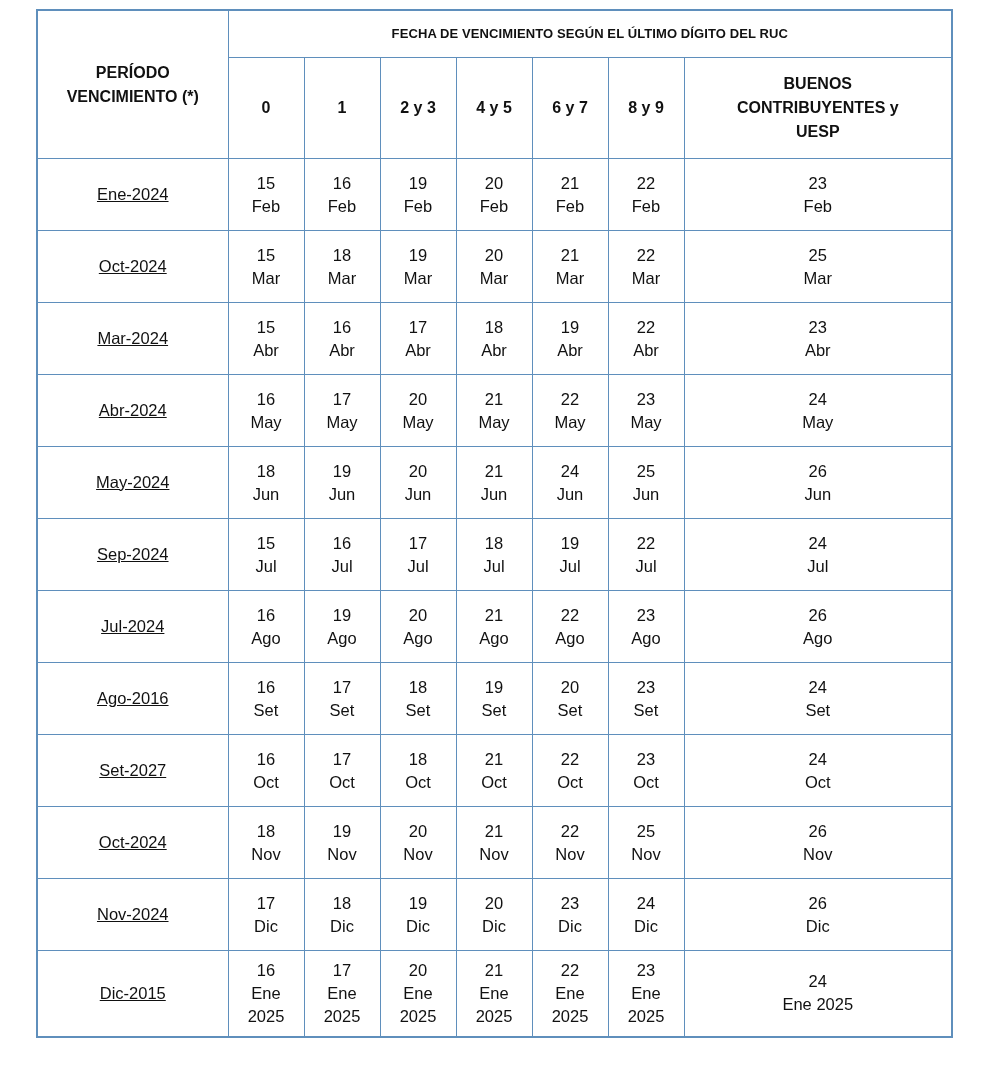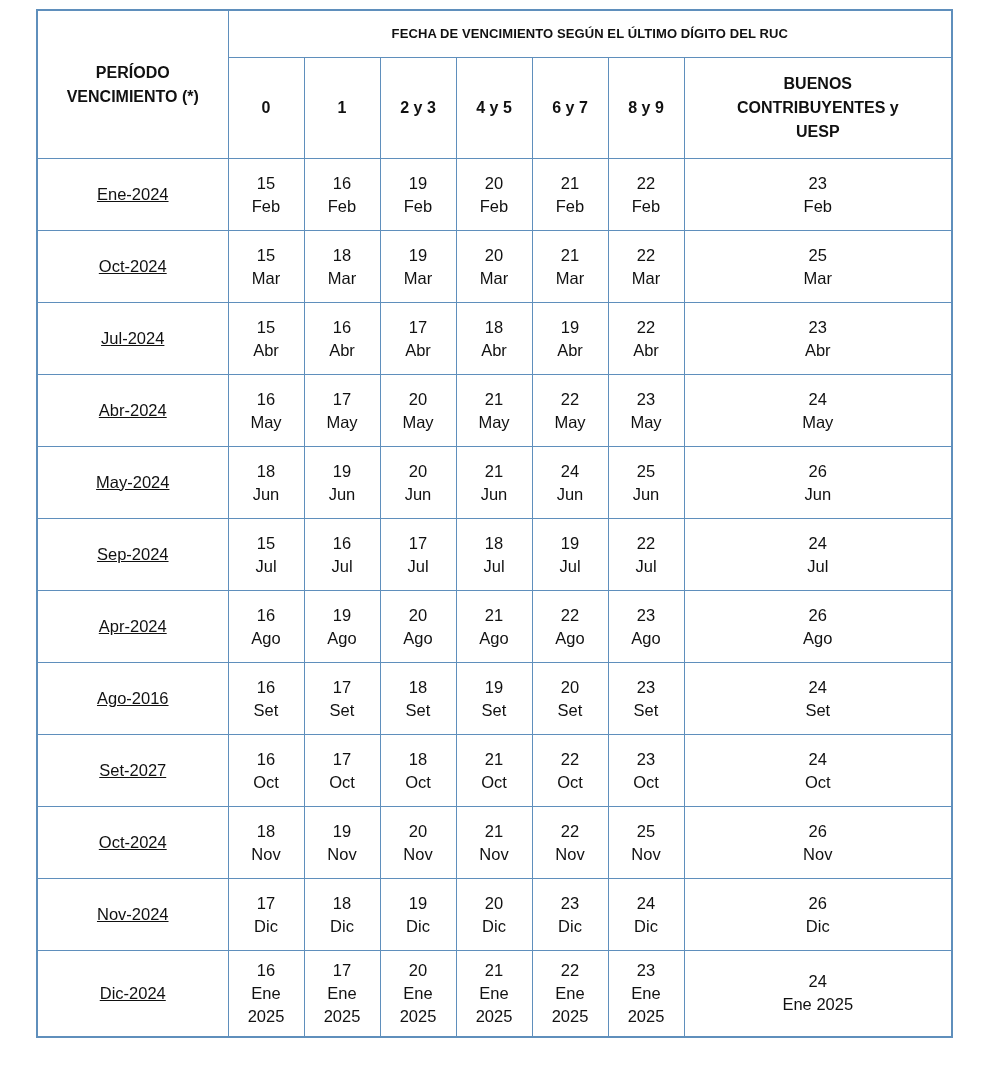--- a/index.html
+++ b/index.html
@@ -216,21 +216,21 @@
             <td class="date-cell">
               <span class="d-day">22</span>
               <span class="d-mon">Mar</span>
             </td>
             <td class="bc-cell">
               <span class="b-day">25</span>
               <span class="b-mon">Mar</span>
             </td>
           </tr>
           <tr>
-            <td class="period-cell">Jul-2024</td>
+            <td class="period-cell">Mar-2024</td>
             <td class="date-cell">
               <span class="d-day">15</span>
               <span class="d-mon">Abr</span>
             </td>
             <td class="date-cell">
               <span class="d-day">16</span>
               <span class="d-mon">Abr</span>
             </td>
             <td class="date-cell">
               <span class="d-day">17</span>
@@ -340,21 +340,21 @@
             <td class="date-cell">
               <span class="d-day">22</span>
               <span class="d-mon">Jul</span>
             </td>
             <td class="bc-cell">
               <span class="b-day">24</span>
               <span class="b-mon">Jul</span>
             </td>
           </tr>
           <tr>
-            <td class="period-cell">Apr-2024</td>
+            <td class="period-cell">Jul-2024</td>
             <td class="date-cell">
               <span class="d-day">16</span>
               <span class="d-mon">Ago</span>
             </td>
             <td class="date-cell">
               <span class="d-day">19</span>
               <span class="d-mon">Ago</span>
             </td>
             <td class="date-cell">
               <span class="d-day">20</span>
@@ -495,21 +495,21 @@
             <td class="date-cell">
               <span class="d-day">24</span>
               <span class="d-mon">Dic</span>
             </td>
             <td class="bc-cell">
               <span class="b-day">26</span>
               <span class="b-mon">Dic</span>
             </td>
           </tr>
           <tr class="tall">
-            <td class="period-cell">Dic-2024</td>
+            <td class="period-cell">Dic-2015</td>
             <td class="date-cell">
               <span class="d-day">16</span>
               <span class="d-mon">Ene</span>
               <span class="d-yr">2025</span>
             </td>
             <td class="date-cell">
               <span class="d-day">17</span>
               <span class="d-mon">Ene</span>
               <span class="d-yr">2025</span>
             </td>

